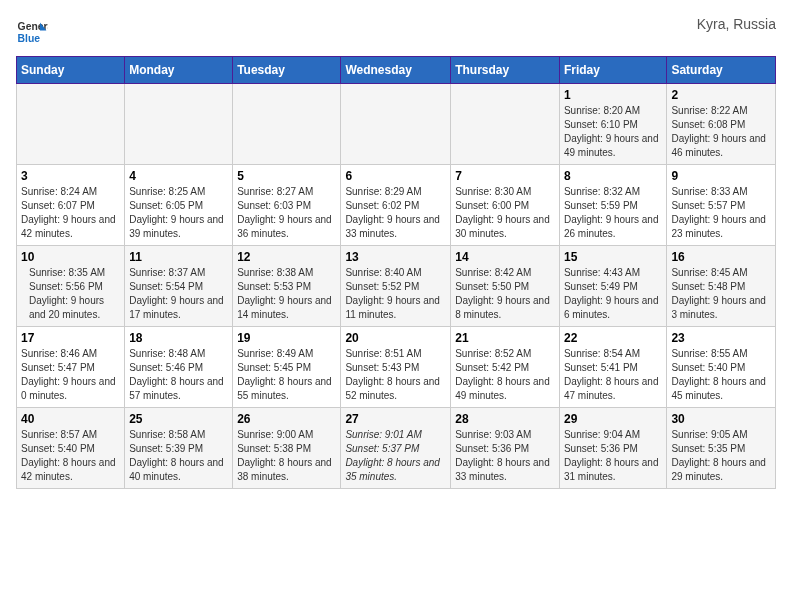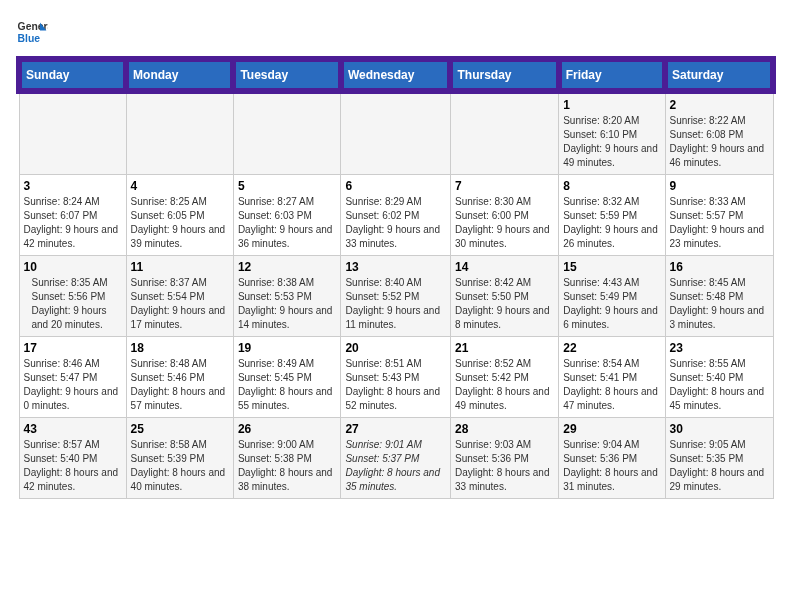--- a/index.html
+++ b/index.html
@@ -42,21 +42,21 @@
       border-collapse: collapse;
       font-size: 11px;
     }
     thead tr th {
       background-color: #2a6bbf;
       color: #fff;
       padding: 6px 4px;
       text-align: left;
       font-size: 12px;
       font-weight: bold;
-      border: 6px solid #4c1d95;
+      border: 1px solid #4c1d95;
     }
     tbody tr td {
       border: 1px solid #ccc;
       vertical-align: top;
       padding: 4px;
       height: 80px;
       width: 113px;
     }
     tbody tr:nth-child(odd) td {
       background-color: #f5f5f5;
@@ -83,20 +83,21 @@
 
 <div class="header-section">
   <div class="logo">
     <svg class="logo-icon" viewBox="0 0 40 40">
       <text x="2" y="18" font-size="13" font-weight="bold" fill="#333" font-family="Arial">General</text>
       <text x="2" y="32" font-size="13" font-weight="bold" fill="#1a6fc4" font-family="Arial">Blue</text>
       <polygon points="30,8 38,18 30,18" fill="#1a6fc4"></polygon>
     </svg>
   </div>
   <div class="title-section">
+    <div class="location">Kyra, Russia</div>
   </div>
 </div>
 
 <table>
   <thead>
     <tr id="header-row">
     <th>Sunday</th>
         <th>Monday</th>
         <th>Tuesday</th>
         <th>Wednesday</th>
@@ -252,21 +253,21 @@
         </td>
         <td>
           <div class="day-number">23</div>
           <div class="day-info" style="white-space: pre-line;">Sunrise: 8:55 AM
 Sunset: 5:40 PM
 Daylight: 8 hours and 45 minutes.</div>
         </td>
       </tr>
       <tr>
         <td>
-          <div class="day-number">43</div>
+          <div class="day-number">40</div>
           <div class="day-info" style="white-space: pre-line;">Sunrise: 8:57 AM
 Sunset: 5:40 PM
 Daylight: 8 hours and 42 minutes.</div>
         </td>
         <td>
           <div class="day-number">25</div>
           <div class="day-info" style="white-space: pre-line;">Sunrise: 8:58 AM
 Sunset: 5:39 PM
 Daylight: 8 hours and 40 minutes.</div>
         </td>

